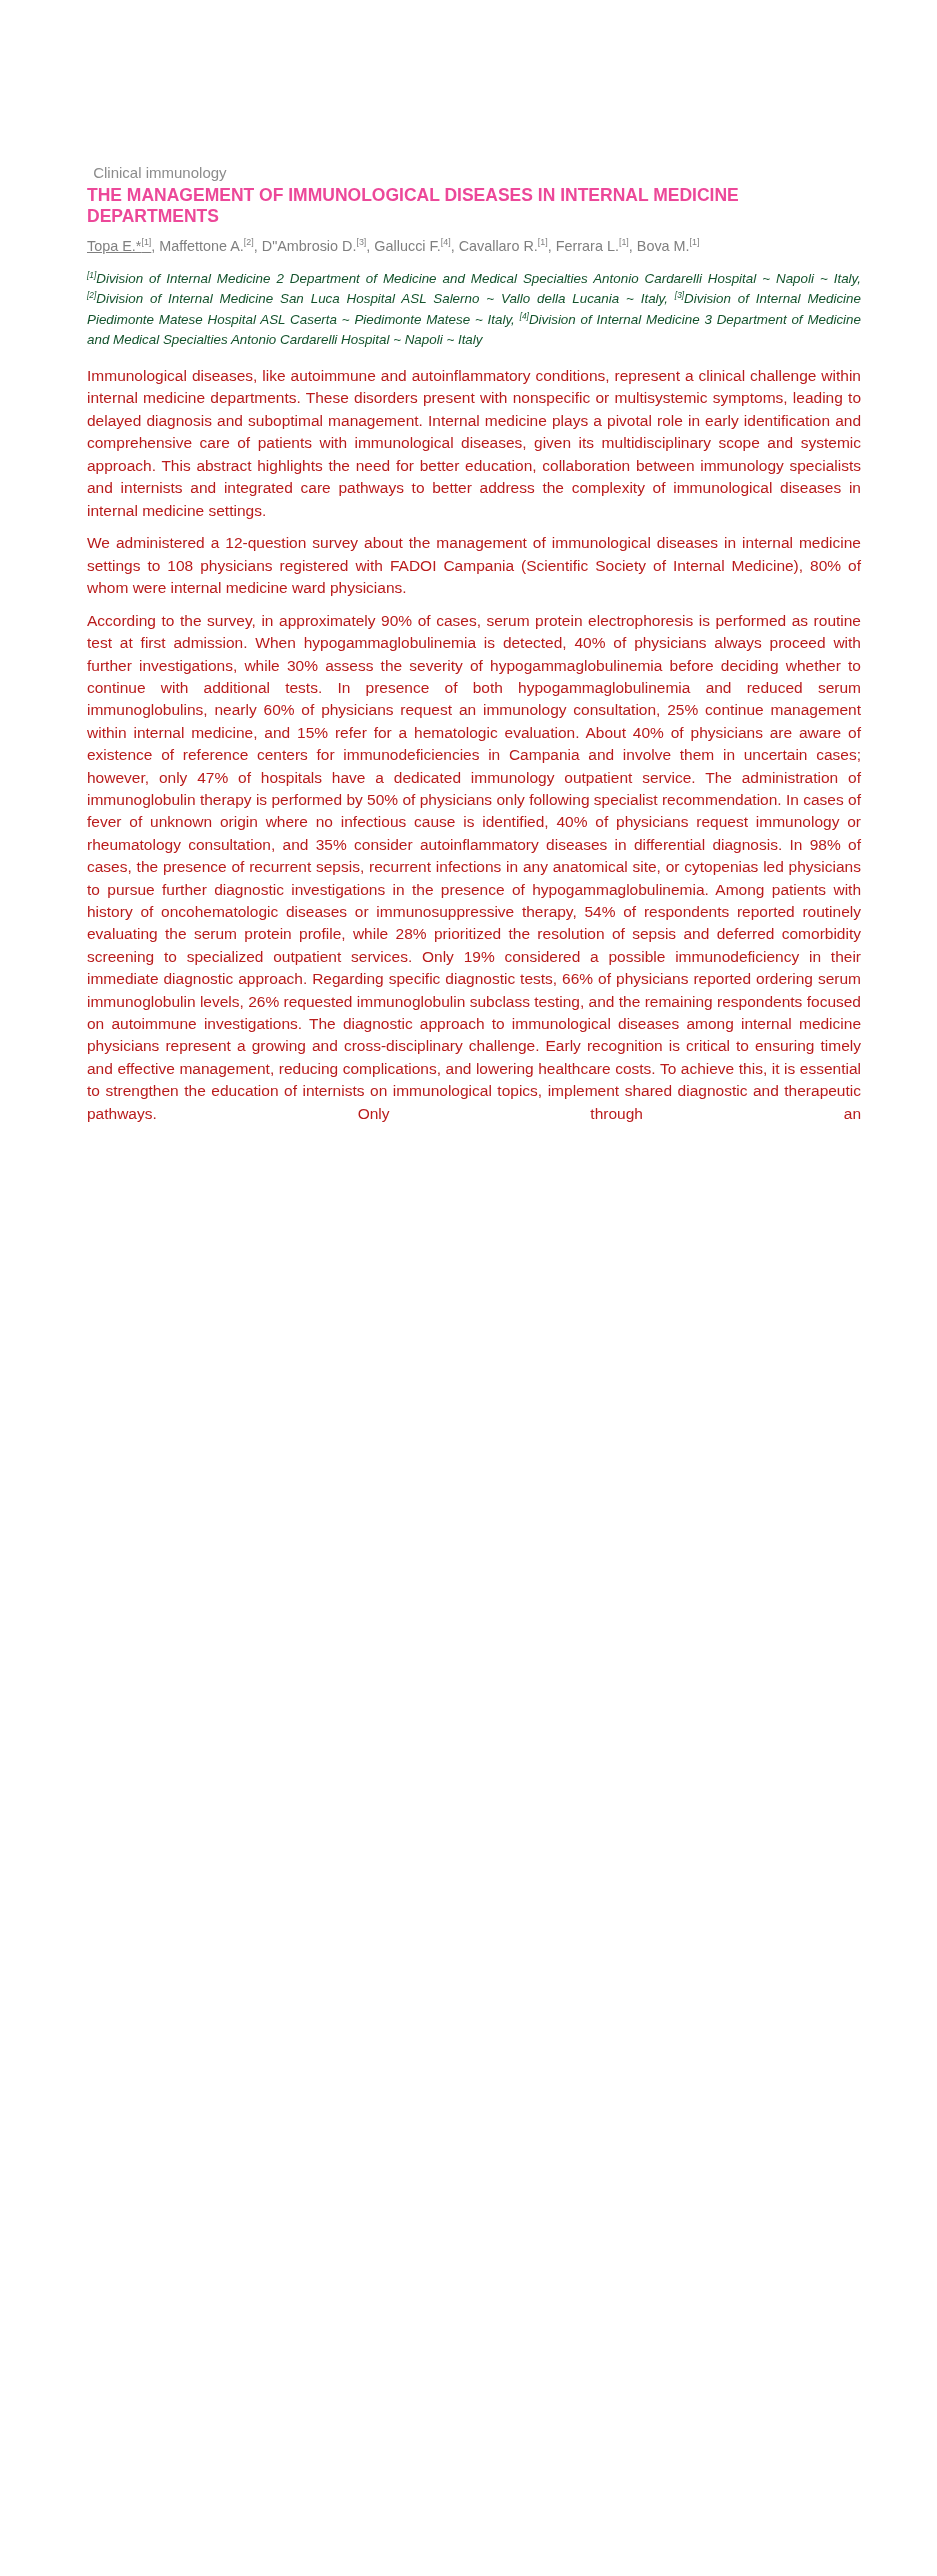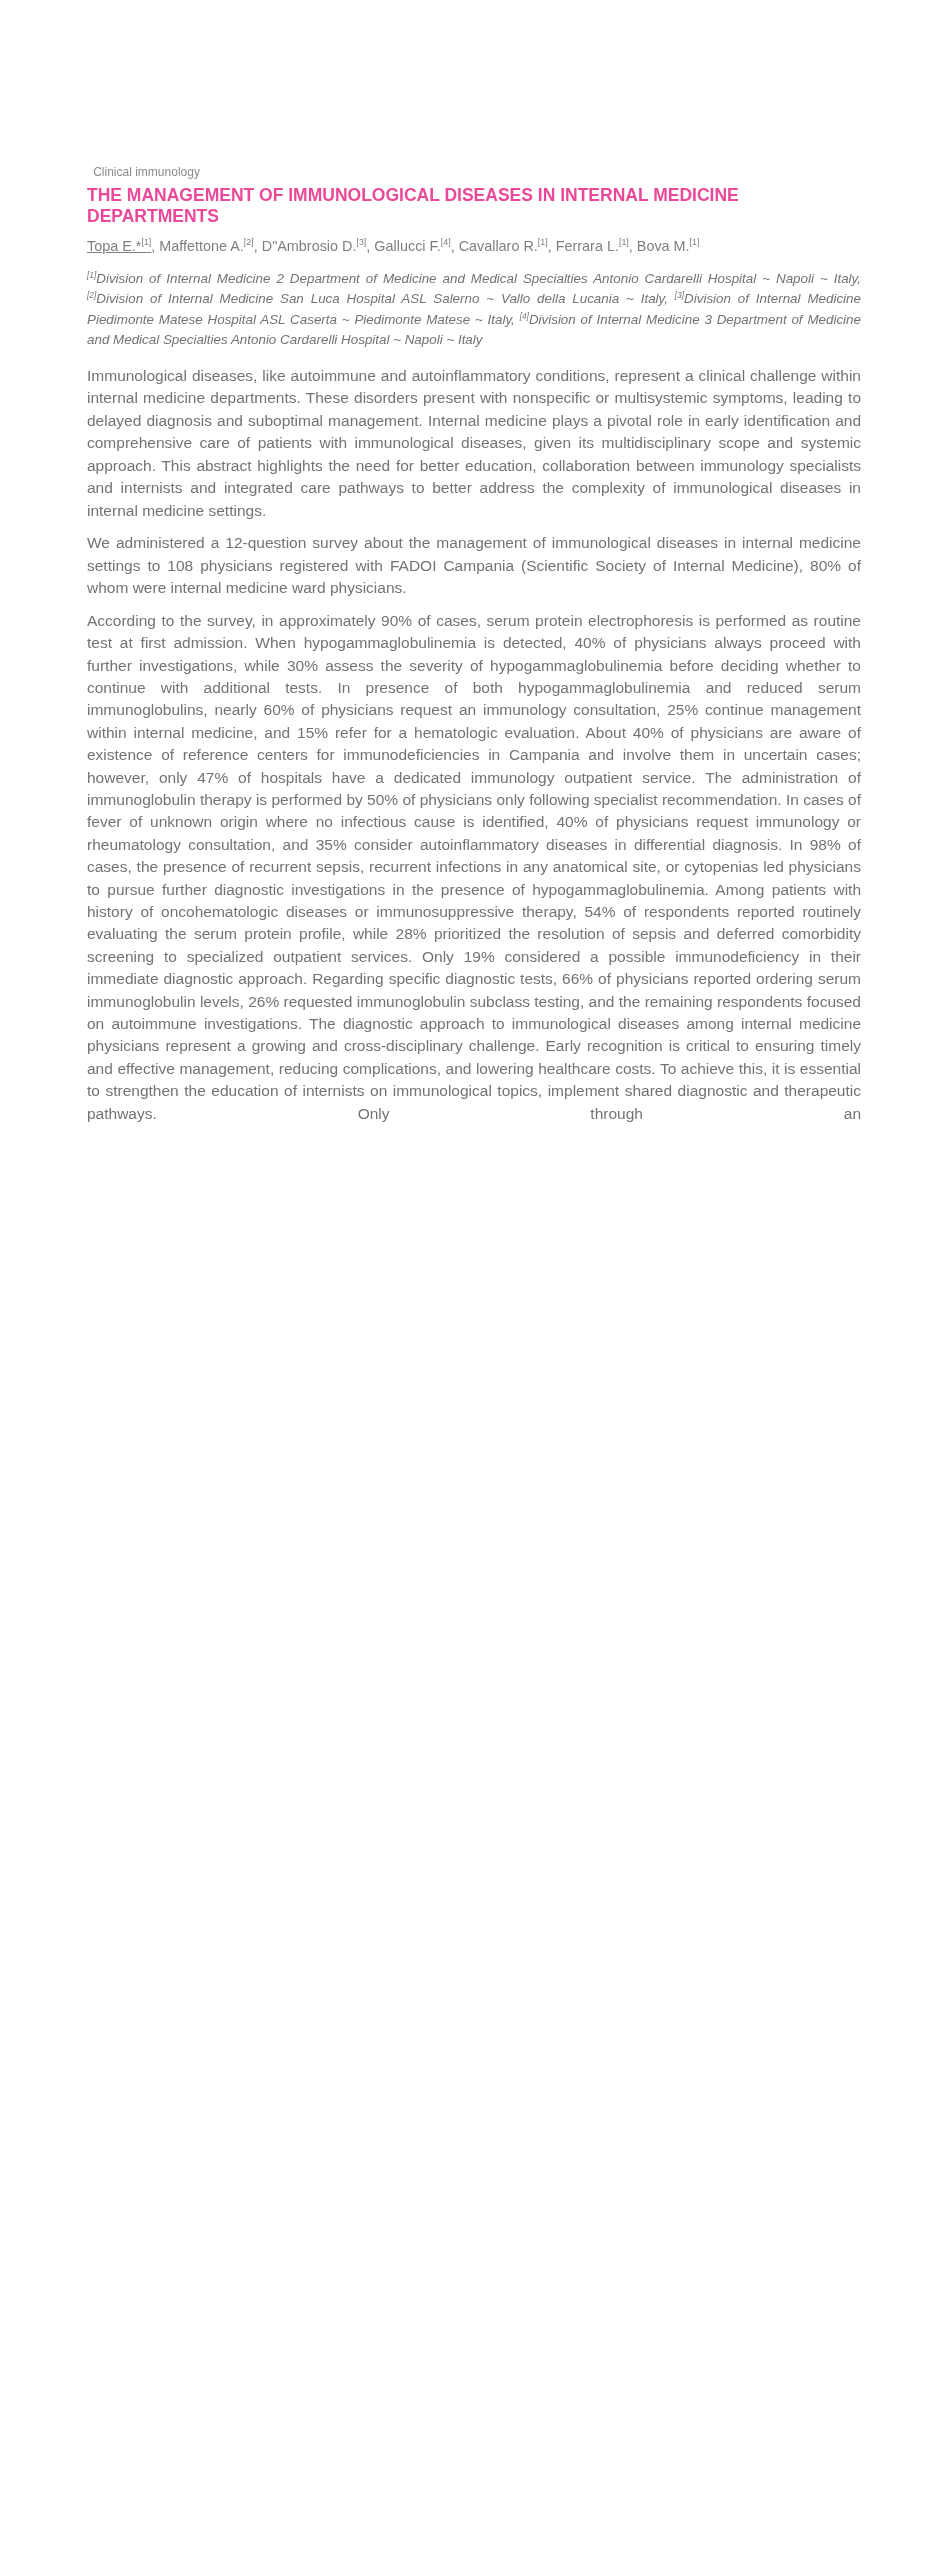--- a/index.html
+++ b/index.html
@@ -7,21 +7,21 @@
     position: relative;
     width: 937px;
     min-height: 2651px;
     box-sizing: border-box;
     background: #ffffff;
     padding: 165px 76px 0 87px;
     font-family: "Liberation Sans", sans-serif;
   }
   .tag {
     margin-left: 6.2px;
-    font-size: 12px;
+    font-size: 15px;
     line-height: 15.5px;
     color: #8c8c8c;
   }
   .abstract-no {
     margin: 19.6px 0 0 0;
     font-size: 27px;
     line-height: 32px;
     font-weight: bold;
     color: #5585c8;
   }
@@ -38,29 +38,29 @@
     line-height: 19.6px;
     color: #7f7f7f;
   }
   .authors sup { font-size: 62%; line-height: 0; }
   .first-author { text-decoration: underline; text-align: center; }
   .affiliations {
     margin: 12.4px 0 0 0;
     font-size: 13.4px;
     line-height: 20.4px;
     font-style: italic;
-    color: #737373;
+    color: #14532d;
     text-align: justify;
   }
   .affiliations sup { font-size: 62%; line-height: 0; }
   .body-par {
     margin: 10.3px 0 0 0;
     font-size: 15.5px;
     line-height: 22.4px;
-    color: #737373;
+    color: #b91c1c;
     text-align: justify;
   }
   .body-par.first { margin-top: 14.4px; }
   .force-last-justify { text-align-last: justify; }
   .continuation { margin-top: 314px; }
 </style>
 </head>
 <body>
 
 <div class="page">

